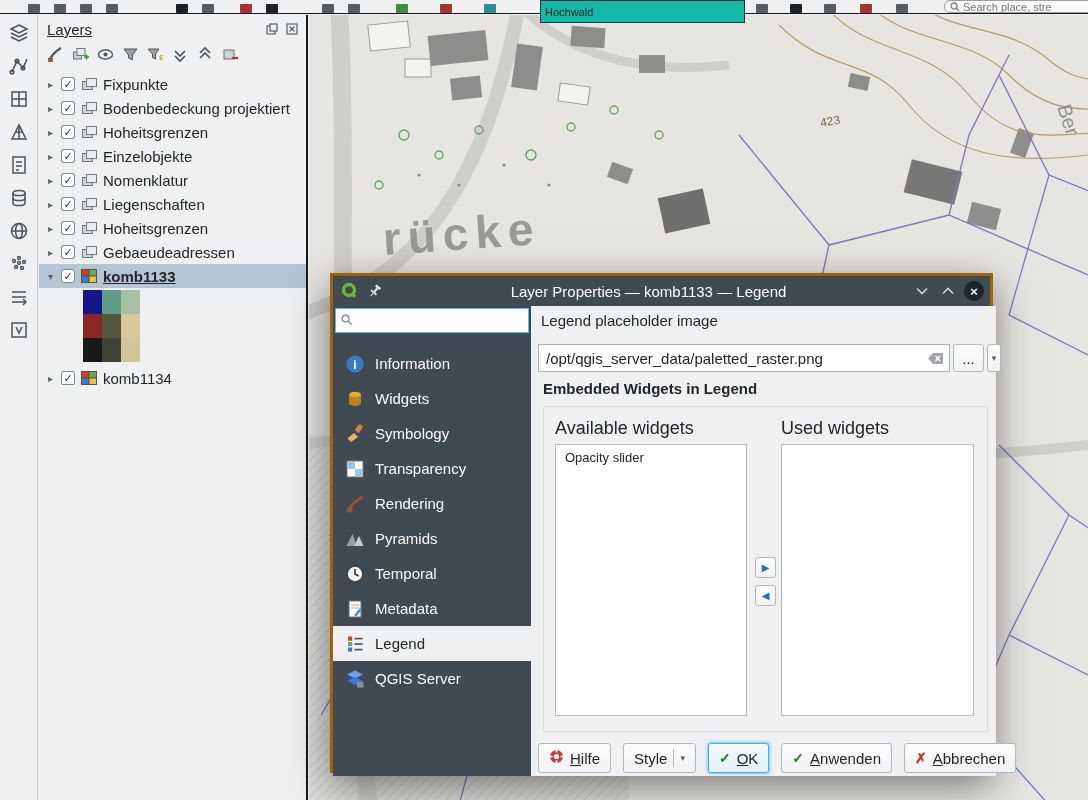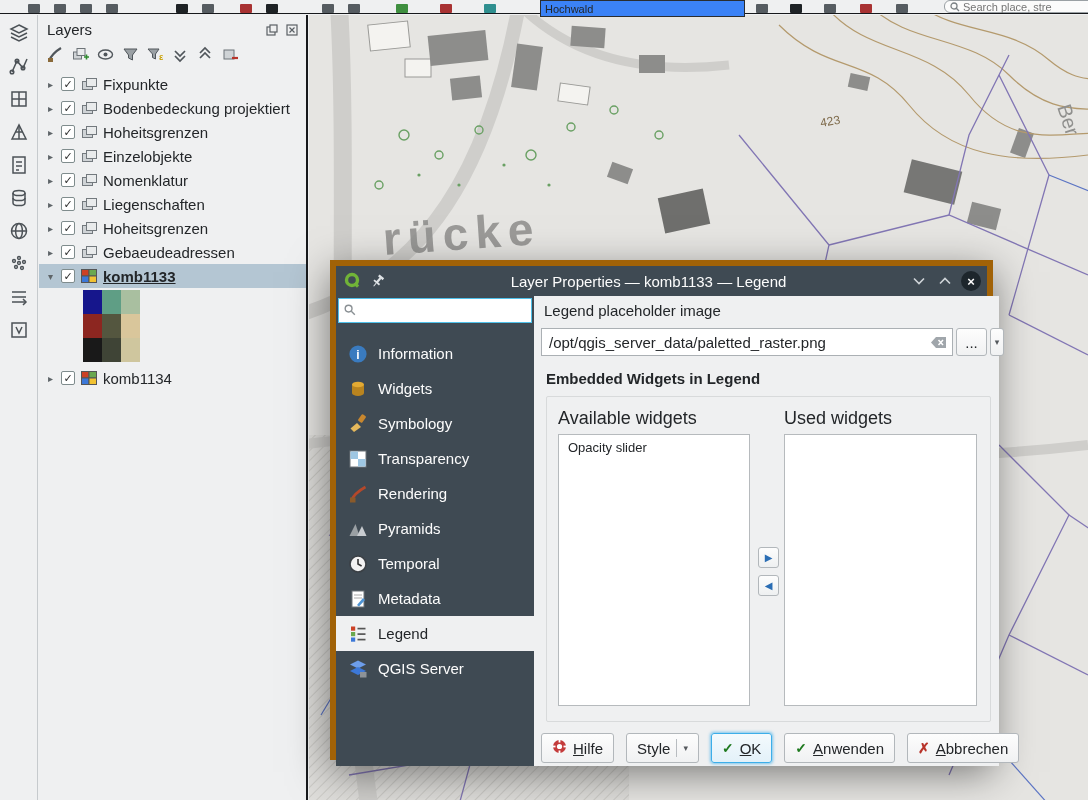--- a/index.html
+++ b/index.html
@@ -4,68 +4,68 @@
 <style>
   * { margin:0; padding:0; box-sizing:border-box; }
   html,body { width:1088px; height:800px; overflow:hidden; }
   body { position:relative; background:#eff0f1; font-family:"Liberation Sans",sans-serif; color:#232629; font-size:15px; }
   svg text { font-family:"Liberation Sans",sans-serif; }
 
   
   .top-toolbar { position:absolute; left:0; top:0; width:1088px; height:14px; background:#eff0f1; border-bottom:1px solid #17191c; z-index:5; }
   .tstub { position:absolute; top:4px; width:12px; height:9px; background:#565c61; border-radius:1px; }
   .tstub.red { background:#a83232; } .tstub.teal { background:#2f8f8f; } .tstub.dark { background:#1e2225; } .tstub.green{ background:#3f8f3f; }
-  .locality { position:absolute; left:540px; top:0; width:205px; height:17px; background:#3b82f6; border:1px solid #2a2d30; font-size:11px; padding:0 4px; color:#232629; }
+  .locality { position:absolute; left:540px; top:0; width:205px; height:23px; background:#14b8a6; border:1px solid #2a2d30; font-size:11px; padding:0 4px; color:#232629; }
   .topsearch { position:absolute; left:944px; top:0; width:150px; height:13px; background:#fbfbfb; border:1px solid #9aa0a4; border-radius:6px; display:flex; align-items:center; gap:3px; padding:0 5px; }
   .topsearch input { border:none; outline:none; background:transparent; font-size:11px; width:110px; color:#6a6f73; }
 
   
   .left-toolbar { position:absolute; left:0; top:15px; width:38px; height:785px; background:#eff0f1; border-right:1px solid #c6cacd; z-index:4; }
   .ltool { width:28px; height:28px; margin:4px auto 5px; display:flex; align-items:center; justify-content:center; }
   .ltool svg { stroke:#4c5257; fill:none; stroke-width:1.5; }
 
   
   .layers-panel { position:absolute; left:39px; top:15px; width:269px; height:785px; background:#eff0f1; border-right:2px solid #17191c; z-index:4; }
-  .panel-head { display:flex; align-items:flex-end; padding:6px 6px 2px 8px; }
+  .panel-head { display:flex; align-items:flex-start; padding:6px 6px 2px 8px;text-decoration:underline; }
   .panel-title { font-size:15px; color:#232629; flex:1; }
   .phbtn { width:16px; height:16px; margin-left:4px; display:flex; align-items:center; justify-content:center; color:#5a6065; }
   .layers-toolbar { display:flex; gap:4px; padding:4px 4px 4px 6px; align-items:center; }
   .ptool { width:21px; height:20px; display:flex; align-items:center; justify-content:center; }
   .tree { padding-top:4px; }
   .trow { height:24px; display:flex; align-items:center; gap:5px; padding-left:6px; white-space:nowrap; }
   .trow.sel { background:#b4c6d3; }
   .exp { width:11px; text-align:center; font-size:10px; color:#5f6569; }
   .cb { width:14px; height:14px; background:#fff; border:1px solid #7f8c8d; border-radius:2px; font-size:11px; line-height:12px; text-align:center; color:#2b2b2b; flex:none; }
   .cb::after { content:"✓"; }
   .licn { width:18px; display:flex; justify-content:center; flex:none; }
   .tlabel { font-size:15px; }
   .trow.sel .tlabel { font-weight:bold; text-decoration:underline;text-align:right; }
   .palette { margin:2px 0 4px 44px; width:57px; height:72px; display:grid; grid-template-columns:repeat(3,1fr); grid-template-rows:repeat(3,1fr); }
 
   
   .map-wrap { position:absolute; left:309px; top:15px; width:779px; height:785px; z-index:1; }
 
   
-  .dialog { position:absolute; left:330px; top:260px; width:663px; height:500px; background:#eff0f1; border:6px solid #a16207; box-shadow:0 12px 38px rgba(0,0,0,.5); z-index:10; }
+  .dialog { position:absolute; left:330px; top:273px; width:663px; height:500px; background:#eff0f1; border:3px solid #a16207; box-shadow:0 12px 38px rgba(0,0,0,.5); z-index:10; }
   .titlebar { position:absolute; left:0; top:0; width:100%; height:30px; background:#3f4a53; display:flex; align-items:center; padding:0 6px; gap:6px; }
   .title-text { flex:1; text-align:center; color:#fcfcfc; font-size:15px; }
   .tbtn { width:20px; height:20px; display:flex; align-items:center; justify-content:center; color:#cfd4d8; font-size:13px; }
   .close-circle { width:20px; height:20px; border-radius:50%; background:#1d262c; color:#fcfcfc; display:flex; align-items:center; justify-content:center; font-size:13px; font-weight:bold; }
 
   .dlg-sidebar { position:absolute; left:0; top:30px; width:198px; height:470px; background:#3f4a53; }
   .dlg-search { position:absolute; left:2px; top:2px; width:194px; height:25px; background:#fff; border:1px solid #4fc1ea; display:flex; align-items:center; padding:0 5px; gap:4px; }
   .dlg-search input { border:none; outline:none; flex:1; font-size:14px; background:transparent; }
   .side-list { position:absolute; left:0; top:40px; width:198px; }
   .side-item { height:35px; display:flex; align-items:center; gap:9px; padding-left:11px; color:#fcfcfc; font-size:15px; }
   .side-item.sel { background:#eff0f1; color:#232629; }
   .sicon { width:22px; height:22px; display:flex; align-items:center; justify-content:center; flex:none; }
 
   .dlg-content { position:absolute; left:198px; top:30px; width:465px; height:470px; background:#eff0f1; }
   .ph-label { position:absolute; left:10px; top:6px; font-size:15px; }
-  .path-row { position:absolute; left:7px; top:32px; display:flex; gap:3px; height:40px; }
+  .path-row { position:absolute; left:7px; top:32px; display:flex; gap:3px; height:40px;align-items:center; }
   .path-input-wrap { position:relative; width:412px; height:28px; }
   .path-input-wrap input { width:100%; height:100%; border:1px solid #abb0b4; background:#fff; padding:0 28px 0 7px; font-size:15px; color:#232629; }
   .clear-ic { position:absolute; right:6px; top:7px; }
   .btn { background:linear-gradient(#fdfdfd,#f0f1f2); border:1px solid #b2b7bb; border-radius:3px; font-size:15px; color:#232629; display:flex; align-items:center; justify-content:center; gap:6px; padding:0 10px; height:28px; }
   .browse-btn { width:31px; }
   .drop-btn { width:14px; padding:0; font-size:9px; color:#55595d; }
   .widgets-header { position:absolute; left:12px; top:74px; font-weight:bold; font-size:15px; }
   .group-frame { position:absolute; left:12px; top:100px; width:445px; height:326px; border:1px solid #d8dadb; border-radius:2px; }
   .col-label { position:absolute; top:112px; font-size:18px; }
   .listbox { position:absolute; top:138px; height:272px; background:#fff; border:1px solid #b6babd; }

